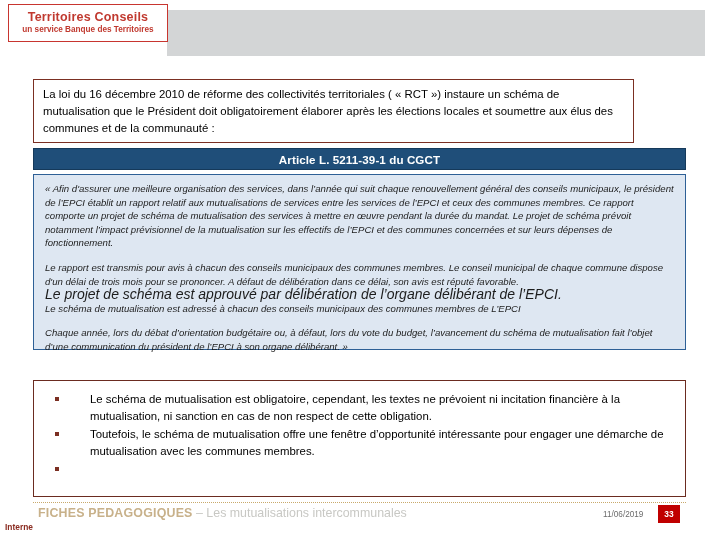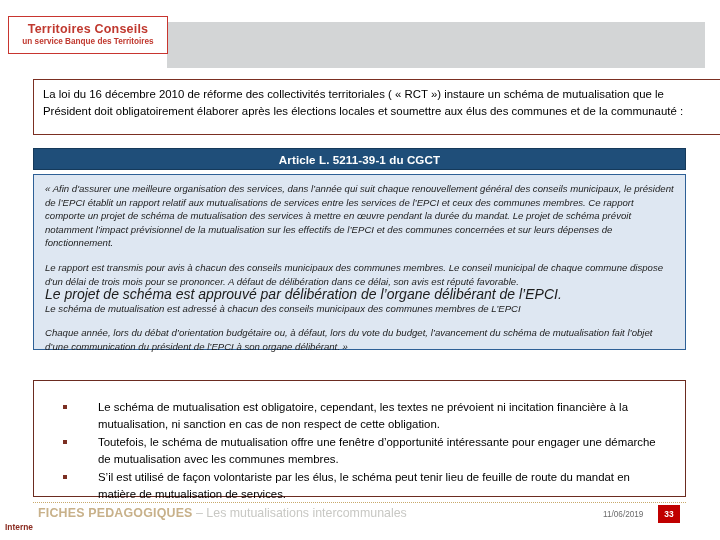--- a/index.html
+++ b/index.html
@@ -11,21 +11,21 @@
     width: 720px;
     height: 540px;
     position: relative;
     font-family: "Liberation Sans", sans-serif;
     overflow: hidden;
   }
 
   
   #header {
     position: absolute;
-    left: 0; top: 12px;
+    left: 0; top: 0;
     width: 720px; height: 62px;
   }
   #logo-box {
     position: absolute;
     left: 8px; top: 4px;
     width: 160px; height: 38px;
     border: 1px solid #c8352f;
     box-sizing: border-box;
     display: flex;
     flex-direction: column;
@@ -62,21 +62,21 @@
     font-weight: bold;
     color: #c00000;
     letter-spacing: -0.1px;
     white-space: nowrap;
   }
 
   
   #intro-box {
     position: absolute;
     left: 33px; top: 79px;
-    width: 688px;
+    width: 601px;
     min-height: 56px;
     box-sizing: border-box;
     border: 1.6px solid #7b2f22;
     background: #ffffff;
     padding: 6px 9px 5px 9px;
   }
   #intro-text {
     font-size: 11.4px;
     line-height: 17px;
     color: #000000;
@@ -135,21 +135,21 @@
     position: absolute;
     left: 33px; top: 380px;
     width: 653px; height: 117px;
     box-sizing: border-box;
     background: #ffffff;
     border: 1.6px solid #6b2b20;
     padding: 6px 8px 4px 8px;
   }
   ul#bullet-list {
     list-style: none;
-    margin: 12px;
+    margin: 4px;
     padding: 0;
   }
   ul#bullet-list li {
     position: relative;
     padding-left: 44px;
     font-size: 11.4px;
     line-height: 16.6px;
     color: #000000;
     margin-bottom: 2px;
   }
@@ -244,21 +244,20 @@
     <li>
       <span class="sq"></span>
       <span>Le schéma de mutualisation est obligatoire, cependant, les textes ne prévoient ni incitation financière à la mutualisation, ni sanction en cas de non respect de cette obligation.</span>
     </li>
     <li>
       <span class="sq"></span>
       <span>Toutefois, le schéma de mutualisation offre une fenêtre d’opportunité intéressante pour engager une démarche de mutualisation avec les communes membres.</span>
     </li>
     <li>
       <span class="sq"></span>
-      <span>S’il est utilisé de façon volontariste par les élus, le schéma peut tenir lieu de feuille de route du mandat en matière de mutualisation de services.</span>
     </li>
   </ul>
 </div>
 
 <div id="footer-rule"></div>
 
 <div id="footer-title">
   <span id="footer-strong">FICHES PEDAGOGIQUES</span><span id="footer-rest"> – Les mutualisations intercommunales</span>
 </div>
 

